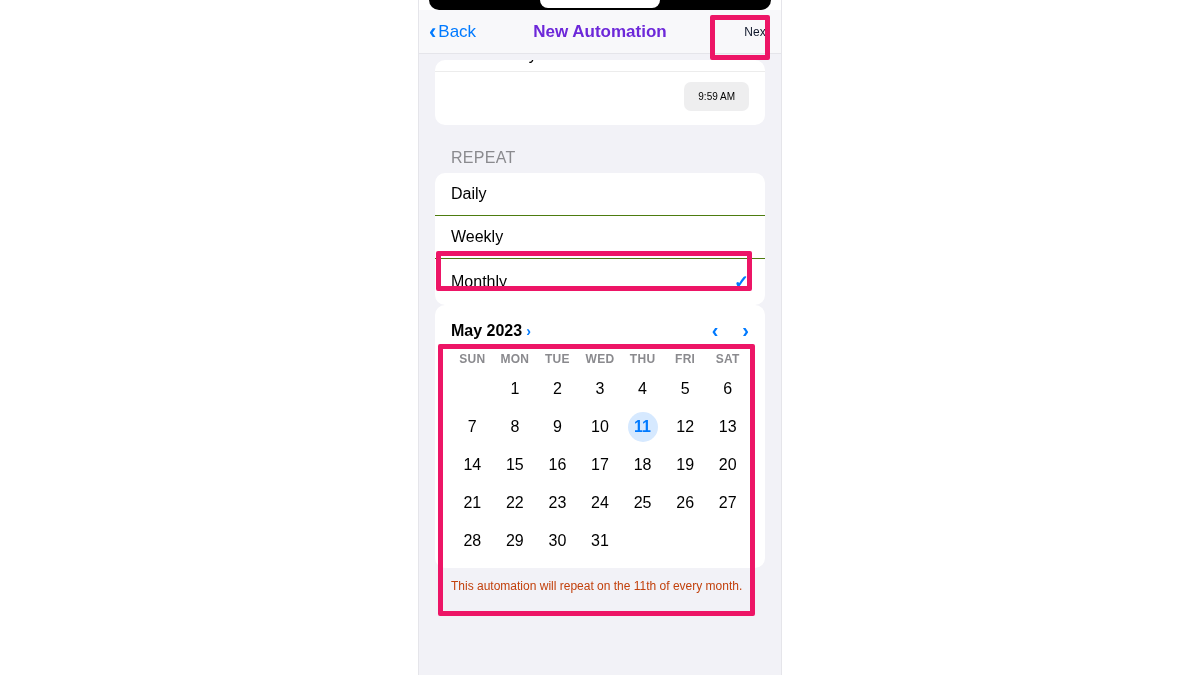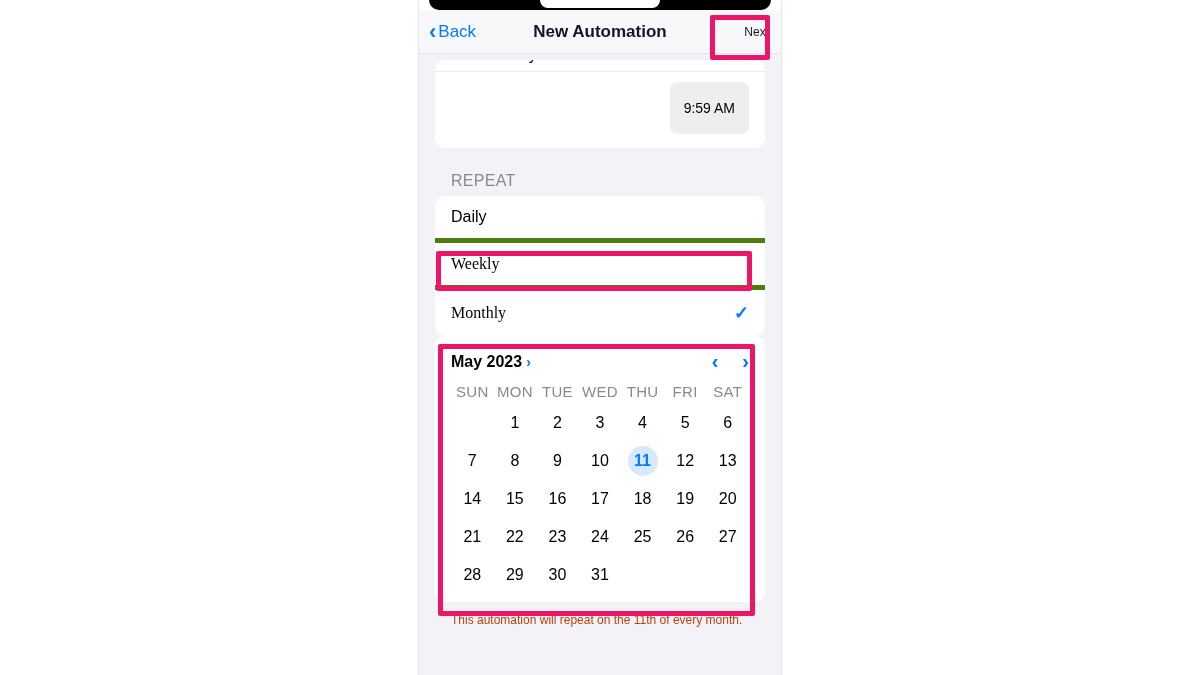--- a/index.html
+++ b/index.html
@@ -53,21 +53,21 @@
     left: 10px;
     display: flex; align-items: center;
     color: #007aff;
     font-size: 17px;
     gap: 2px;
   }
   .navbar .back .chev { font-size: 22px; line-height: 1; font-weight: 600; }
   .navbar .title {
     font-size: 17px;
     font-weight: 600;
-    color: #0f172a;
+    color: #6d28d9;
   }
   .navbar .next {
     position: absolute;
     right: 4px;
     color: #0f172a;
     font-size: 12px;
     padding: 4px 8px;
   }
 
   .content {
@@ -97,39 +97,39 @@
     position: relative;
   }
   .tod-label span { position: absolute; bottom: 8px; left: 16px; }
   .time-chip-row {
     padding: 10px 16px 0 16px;
     display: flex; justify-content: flex-end;
   }
   .time-chip {
     background: #eeeeef;
     border-radius: 7px;
-    padding: 18px 14px;
-    font-size: 14px;
+    padding: 9px 14px;
+    font-size: 10px;
     color: #000;
   }
 
   .sect-header {
     font-size: 16px;
     color: #8a8a8e;
     margin: 24px 32px 6px 32px;
     letter-spacing: 0.3px;
   }
 
   .list-row {
     padding: 12px 16px;
     font-size: 16px;
     color: #000;
     display: flex; align-items: center; justify-content: space-between;
   }
-  .list-row + .list-row { border-top: 5px solid #4d7c0f; font-family: Liberation Serif, serif; }
+  .list-row + .list-row { border-top: 1px solid #4d7c0f; }
   .check { color: #007aff; font-size: 18px; font-weight: 600; }
 
   .calendar-card { padding: 14px 16px 12px 16px; }
   .cal-head {
     display: flex; align-items: center; justify-content: space-between;
     margin-bottom: 10px;
   }
   .cal-month {
     font-size: 16px; font-weight: 600; color: #000;
     display: flex; align-items: center; gap: 4px;
@@ -137,21 +137,21 @@
   .cal-month .chev { color: #007aff; font-size: 14px; font-weight: 700; }
   .cal-nav { display: flex; gap: 24px; }
   .cal-nav .navbtn { color: #007aff; font-size: 20px; font-weight: 700; }
 
   .cal-grid {
     display: grid;
     grid-template-columns: repeat(7, 1fr);
     text-align: center;
     row-gap: 8px;
   }
-  .dow { font-size: 15px; color: #8a8a8e; font-weight: 400; letter-spacing: 0.3px; }
+  .dow { font-size: 12px; color: #8a8a8e; font-weight: 700; letter-spacing: 0.3px; }
   .daycell { font-size: 16px; color: #000; height: 30px; display: flex; align-items: center; justify-content: center; }
   .daycell.empty { color: transparent; }
   .daycell.selected span {
     background: #d6e9ff;
     color: #007aff;
     border-radius: 50%;
     width: 30px; height: 30px;
     display: inline-flex; align-items: center; justify-content: center;
     font-weight: 700;
   }

